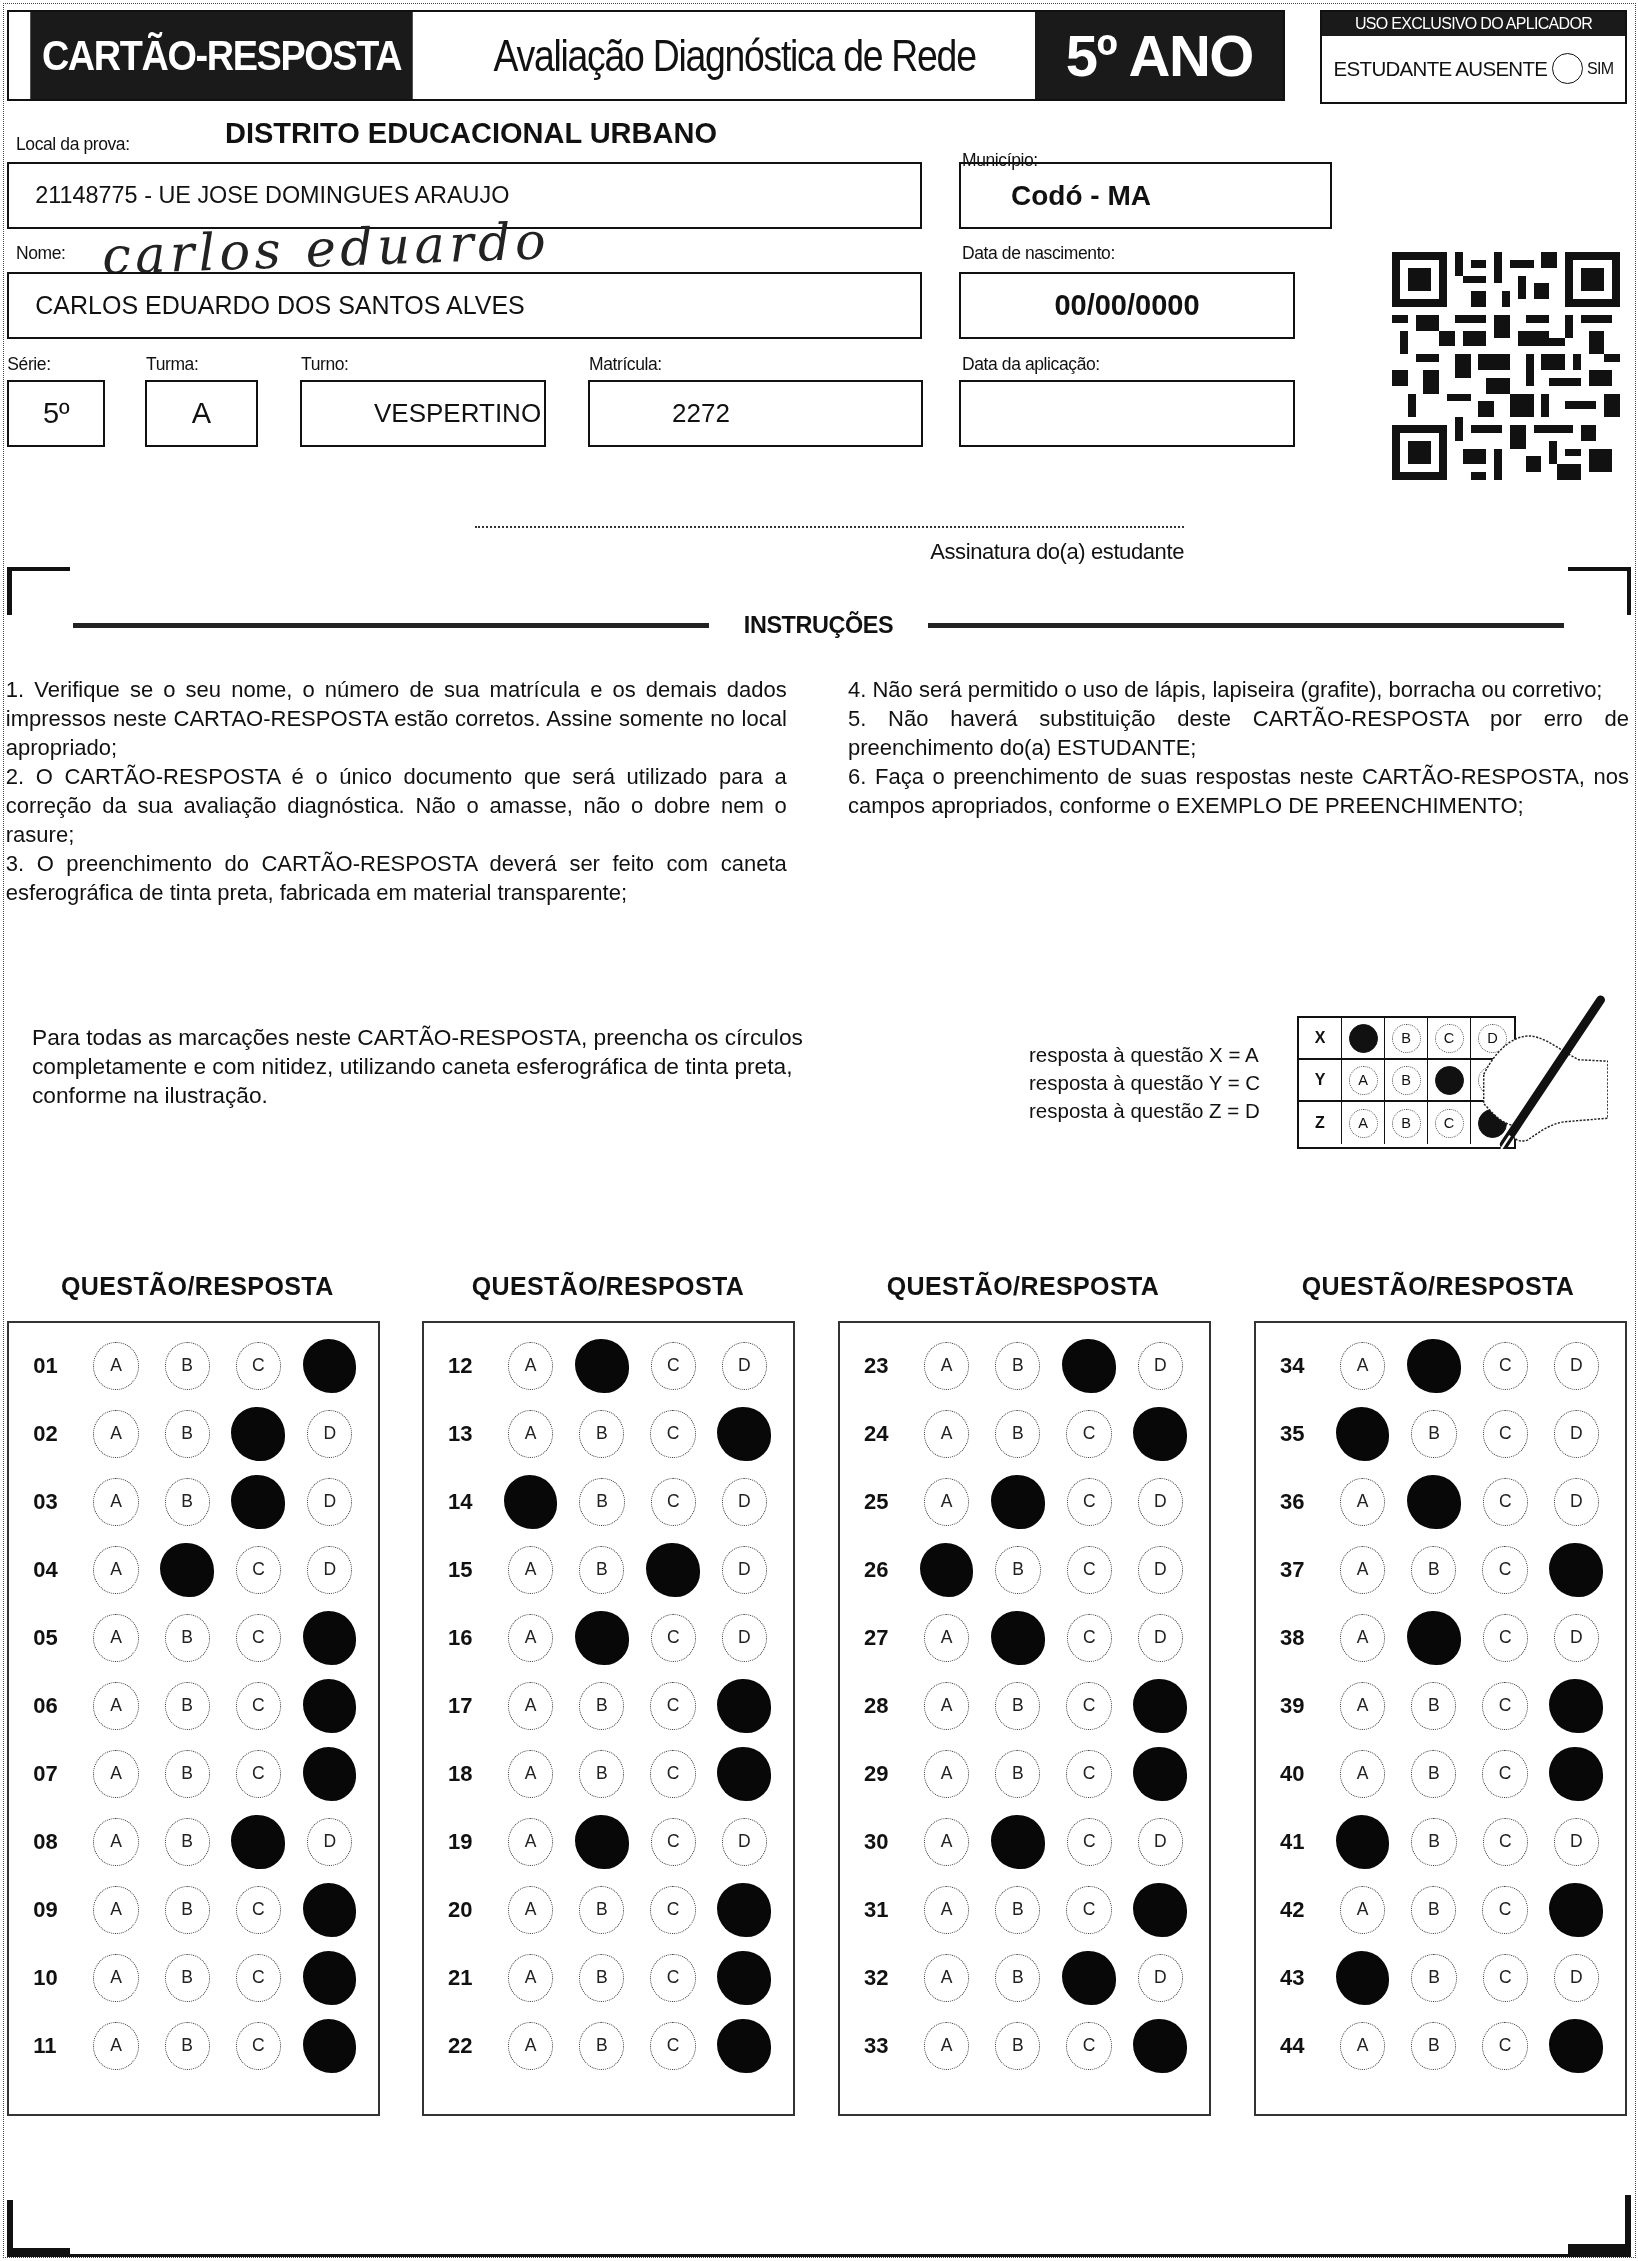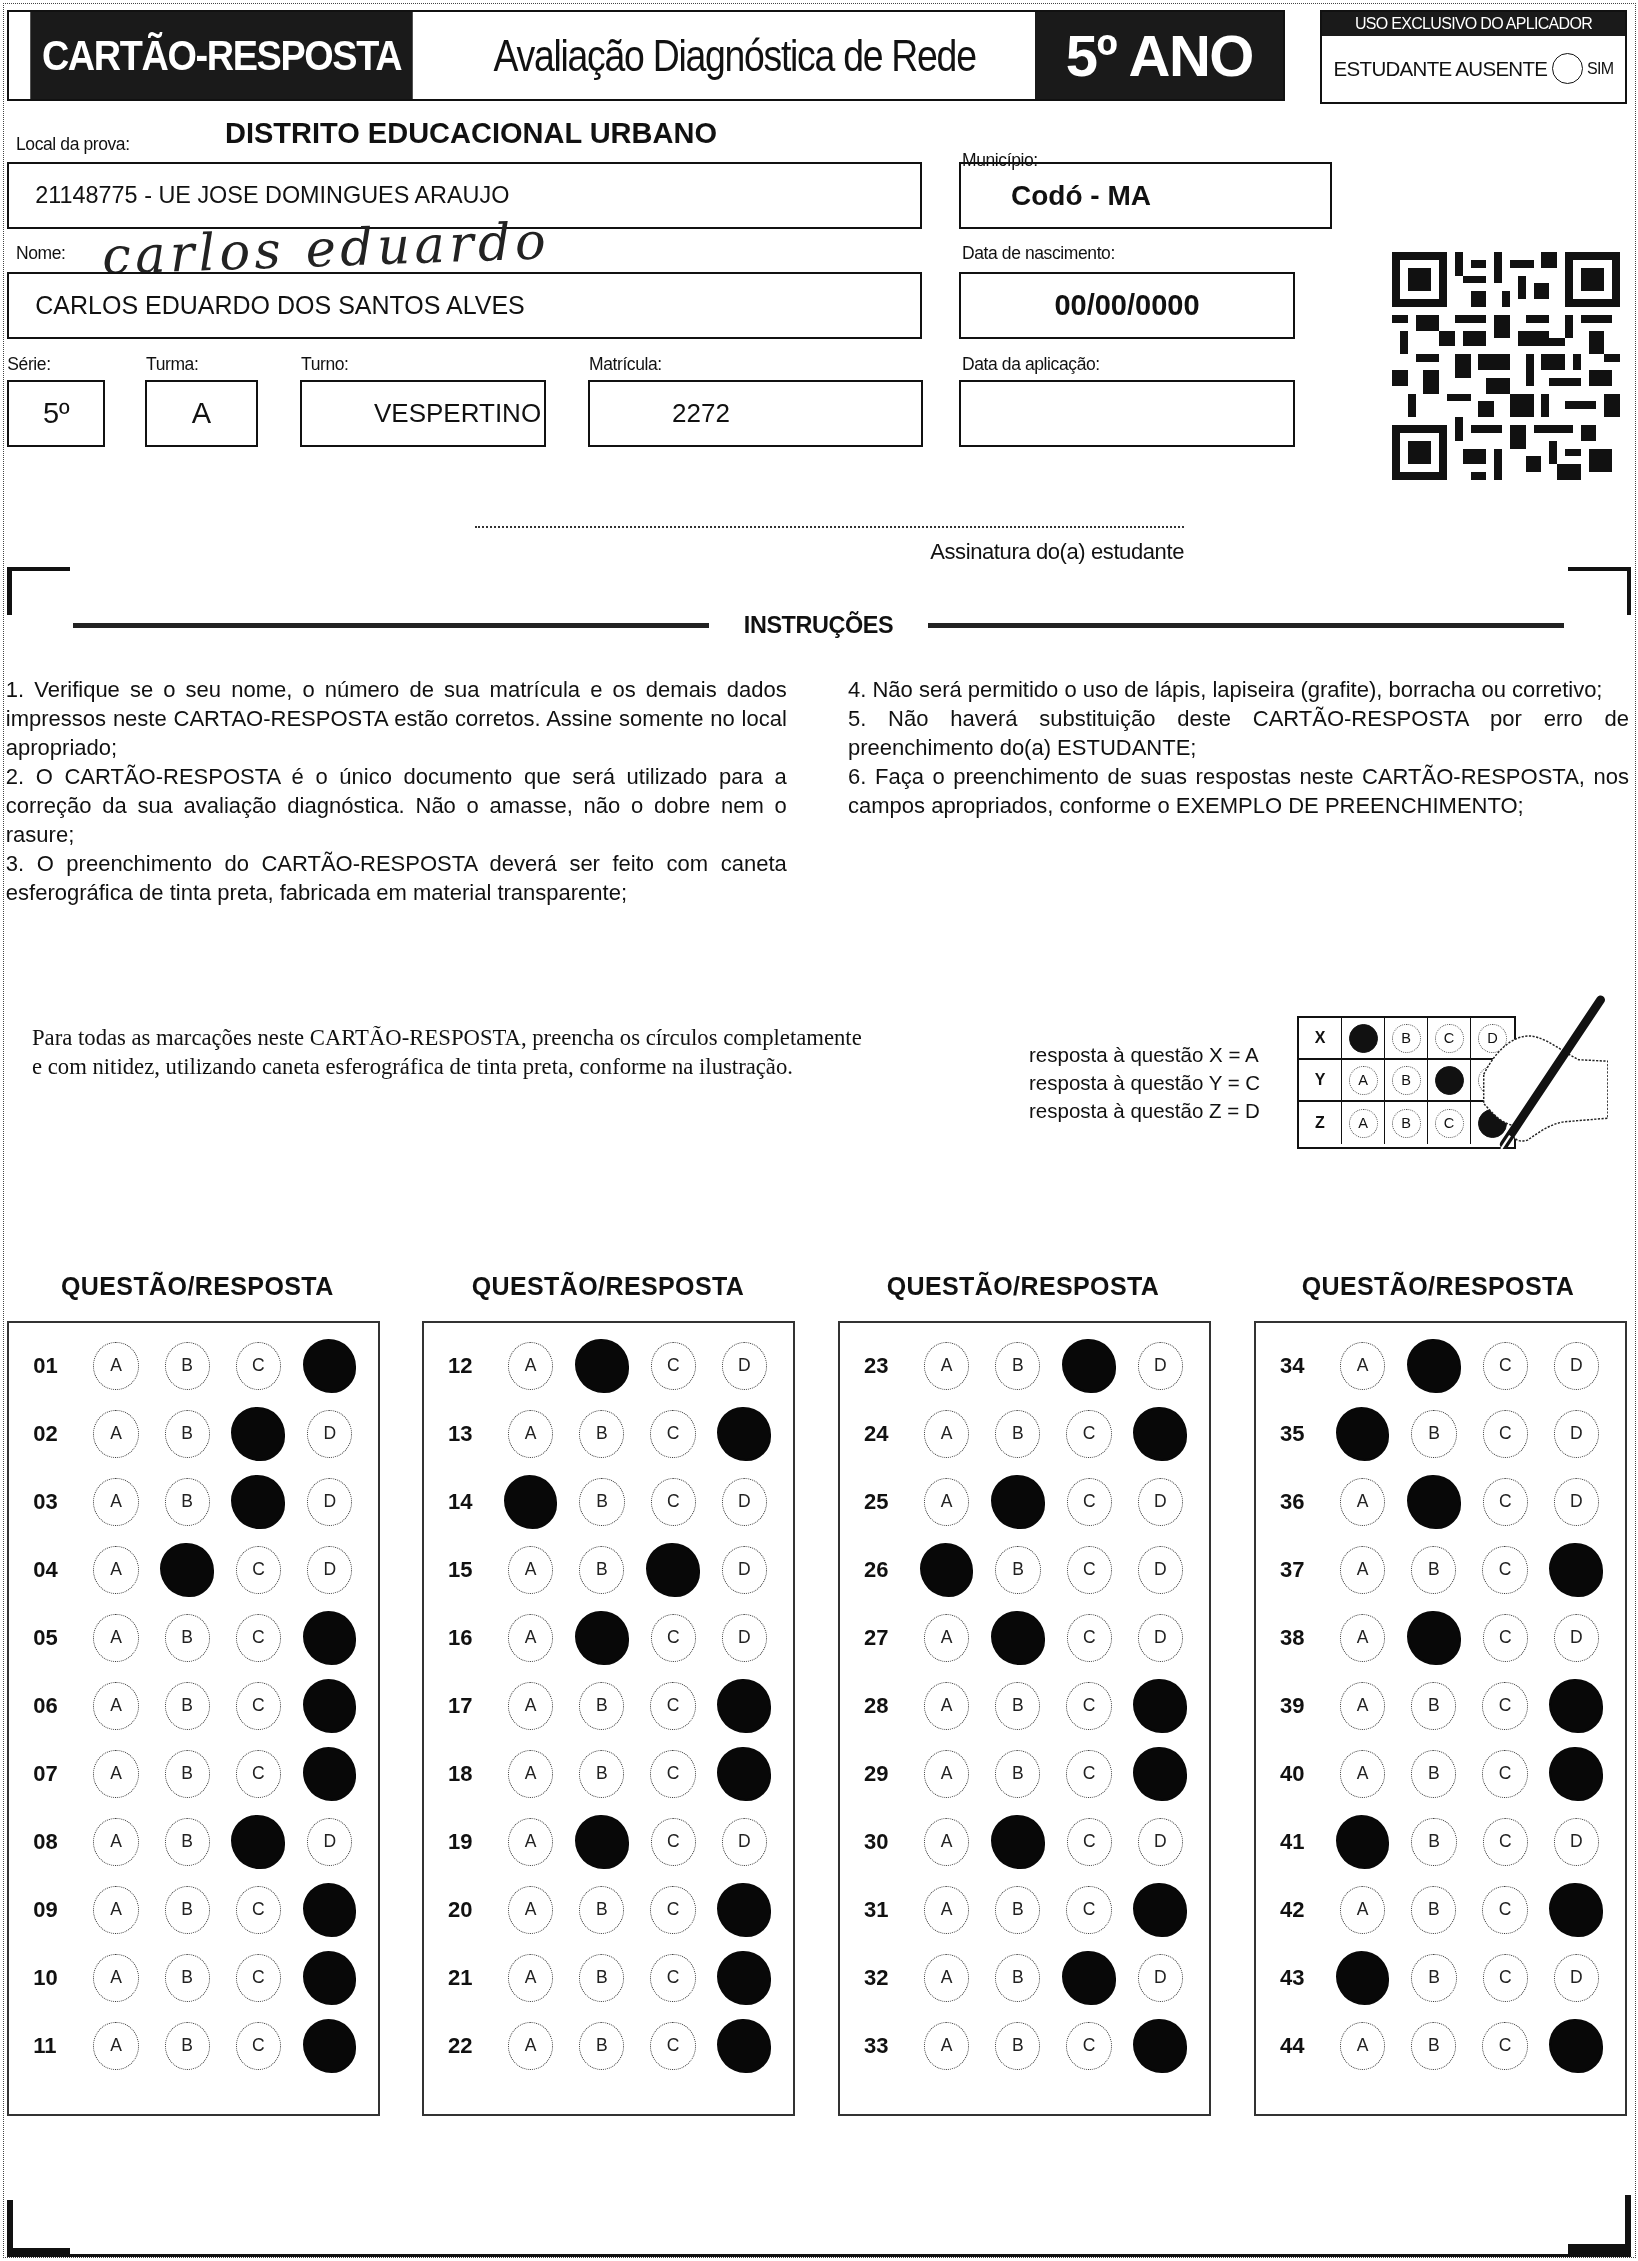--- a/index.html
+++ b/index.html
@@ -37,21 +37,21 @@
 
   .corner { position: absolute; background: #111; }
 
   .instr-title-wrap { position: absolute; left: 73px; top: 611px; width: 1491px; height: 29px; display: flex; align-items: center; }
   .instr-rule { flex: 1; height: 4.4px; background: #222; }
   .instr-title { padding: 0 35px; font-size: 23.4px; font-weight: bold; letter-spacing: -0.4px; }
 
   .instr-col { position: absolute; top: 675px; width: 781px; font-size: 22px; line-height: 29px; text-align: justify; }
   .instr-col p { margin: 0; }
 
-  .fill-note { position: absolute; left: 32px; top: 1023px; width: 833px; font-size: 22.7px; line-height: 29px; font-family: Liberation Serif, serif; }
+  .fill-note { position: absolute; left: 32px; top: 1023px; width: 833px; font-size: 22.7px; line-height: 29px; }
   .example-legend { position: absolute; left: 1029px; top: 1041px; font-size: 20.5px; line-height: 28px; }
 
   .example { position: absolute; left: 1297px; top: 1016px; width: 219px; height: 133px; border: 2.9px solid #111; }
   .ex-row { display: flex; height: 42px; border-bottom: 2.2px solid #111; }
   .ex-row:last-child { border-bottom: none; }
   .ex-cell { width: 44px; border-right: 1.5px solid #111; display: flex; align-items: center; justify-content: center; font-size: 16px; font-weight: bold; }
   .ex-cell:last-child { border-right: none; }
   .ex-b { width: 29px; height: 29px; border: 1.5px dotted #555; border-radius: 50%; display: flex; align-items: center; justify-content: center; font-size: 14.6px; font-weight: normal; }
   .ex-b.filled { background: #111; border: 1.5px solid #111; }
   .hand { position: absolute; left: 1469px; top: 994px; width: 139px; height: 168px; }

